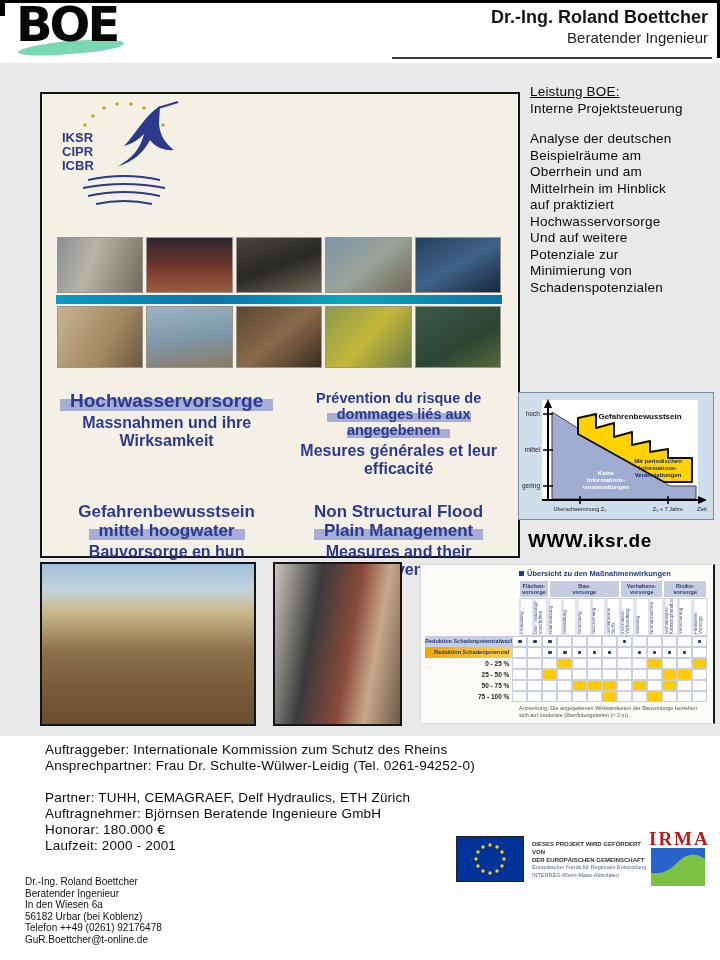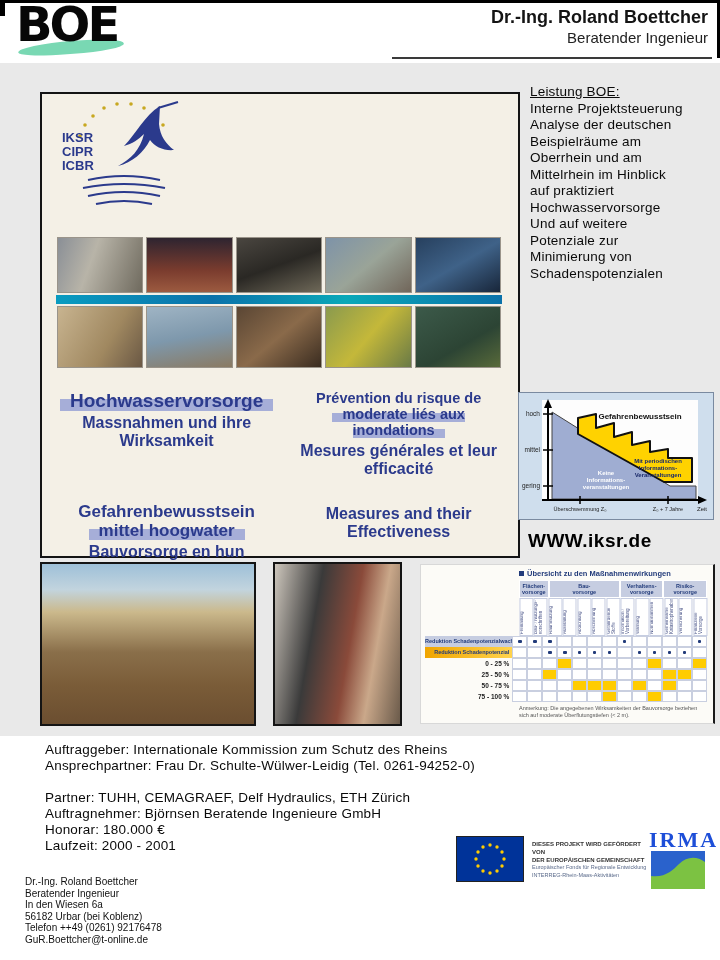--- a/index.html
+++ b/index.html
@@ -46,21 +46,21 @@
           grid-template-columns:1fr 1fr;column-gap:26px;row-gap:24px;}
   .block{text-align:center;color:#2b3a8c;}
   .bt{font-weight:bold;line-height:1.12;}
   .b1 .bt{font-size:19px;} .b2 .bt{font-size:14.5px;} .b3 .bt{font-size:17px;} .b4 .bt{font-size:17px;}
   .bar{background:linear-gradient(to bottom,transparent 42%,#a6aed8 42%);padding:0 10px;}
   .bs{font-weight:bold;font-size:16px;margin-top:3px;color:#2b3a8c;}
   
   .leistung{left:530px;top:84px;width:188px;font-size:13.5px;color:#0a0a0a;letter-spacing:.2px;}
   .leistung div{white-space:pre-line;line-height:16.5px;}
   .l-title{text-decoration:underline;}
-  .l-item{margin-bottom:0;}
+  .l-item{margin-bottom:14px;}
   .chart{left:518px;top:392px;width:196px;height:128px;}
   .website{left:528px;top:530px;width:190px;text-align:left;font-size:19px;font-weight:bold;
            letter-spacing:.5px;color:#000;}
   
   .photo-house{left:40px;top:562px;width:212px;height:160px;border:2px solid #141414;
     background:linear-gradient(180deg,#9ec0d8 0%,#c2d4de 16%,#cbb98c 30%,#8a6f4a 55%,#7a5c38 76%,#6b4e30 100%);}
   .photo-people{left:273px;top:562px;width:125px;height:160px;border:2px solid #141414;
     background:linear-gradient(100deg,#cdc6bc 0%,#3a3a3a 32%,#8a4a3a 58%,#caa88a 76%,#6a5a4a 100%);}
   
   .mtable{left:420px;top:564px;width:292px;height:158px;background:#fcfbf7;
@@ -89,22 +89,22 @@
   .mt-note{position:absolute;left:98px;top:140px;width:188px;font-size:5.5px;color:#555;line-height:1.25;}
   
   .project{left:45px;top:742px;font-size:13.5px;line-height:16px;letter-spacing:.2px;
            color:#0a0a0a;white-space:pre-line;}
   
   .eu-flag{left:456px;top:836px;width:68px;height:46px;}
   .eu-text{left:532px;top:841px;width:120px;line-height:1.3;}
   .eu-l1,.eu-l2{font-size:6px;font-weight:bold;color:#333;}
   .eu-l3,.eu-l4{font-size:5.5px;color:#5a6a8a;}
   .irma{left:649px;top:829px;width:58px;text-align:center;}
-  .irma-word{font-family:"Liberation Serif",serif;font-weight:bold;font-size:22px;
-             letter-spacing:2px;color:#1d4ed8;line-height:1;}
+  .irma-word{font-family:"Liberation Serif",serif;font-weight:bold;font-size:19px;
+             letter-spacing:2px;color:#b91c1c;line-height:1;}
   .irma-gfx{width:54px;height:38px;margin:0 auto;}
   
   .footer{left:25px;top:876px;font-size:10px;line-height:11.5px;color:#111;white-space:pre-line;}
 </style>
 </head>
 <body>
 
 <div id="page">
 
   <div class="abs border-top"></div>
@@ -162,28 +162,29 @@
         <div class="ptile" title="flood-damaged timber house"></div>
         <div class="ptile" title="sandbags on flooded road"></div>
         <div class="ptile" title="sandbag dike with dog"></div>
       </div>
     <div class="blocks">
       <div class="block b1">
         <div class="bt"><span class="bar">Hochwasservorsorge</span></div>
         <div class="bs">Massnahmen und ihre Wirksamkeit</div>
       </div>
       <div class="block b2">
-        <div class="bt"><span>Prévention du risque de</span><br><span class="bar">moderate liés aux inondations</span></div>
+        <div class="bt"><span>Prévention du risque de</span><br><span class="bar">dommages liés aux angegebenen</span></div>
         <div class="bs">Mesures générales et leur efficacité</div>
       </div>
       <div class="block b3">
         <div class="bt"><span>Gefahrenbewusstsein</span><br><span class="bar">mittel hoogwater</span></div>
         <div class="bs">Bauvorsorge en hun effectiviteit</div>
       </div>
       <div class="block b4">
+        <div class="bt"><span>Non Structural Flood</span><br><span class="bar">Plain Management</span></div>
         <div class="bs">Measures and their Effectiveness</div>
       </div>
     </div>
   </div>
 
   <div class="abs leistung">
     <div class="l-title">Leistung BOE:</div>
     <div class="l-item">Interne Projektsteuerung</div>
     <div class="l-body">Analyse der deutschen
 Beispielräume am

